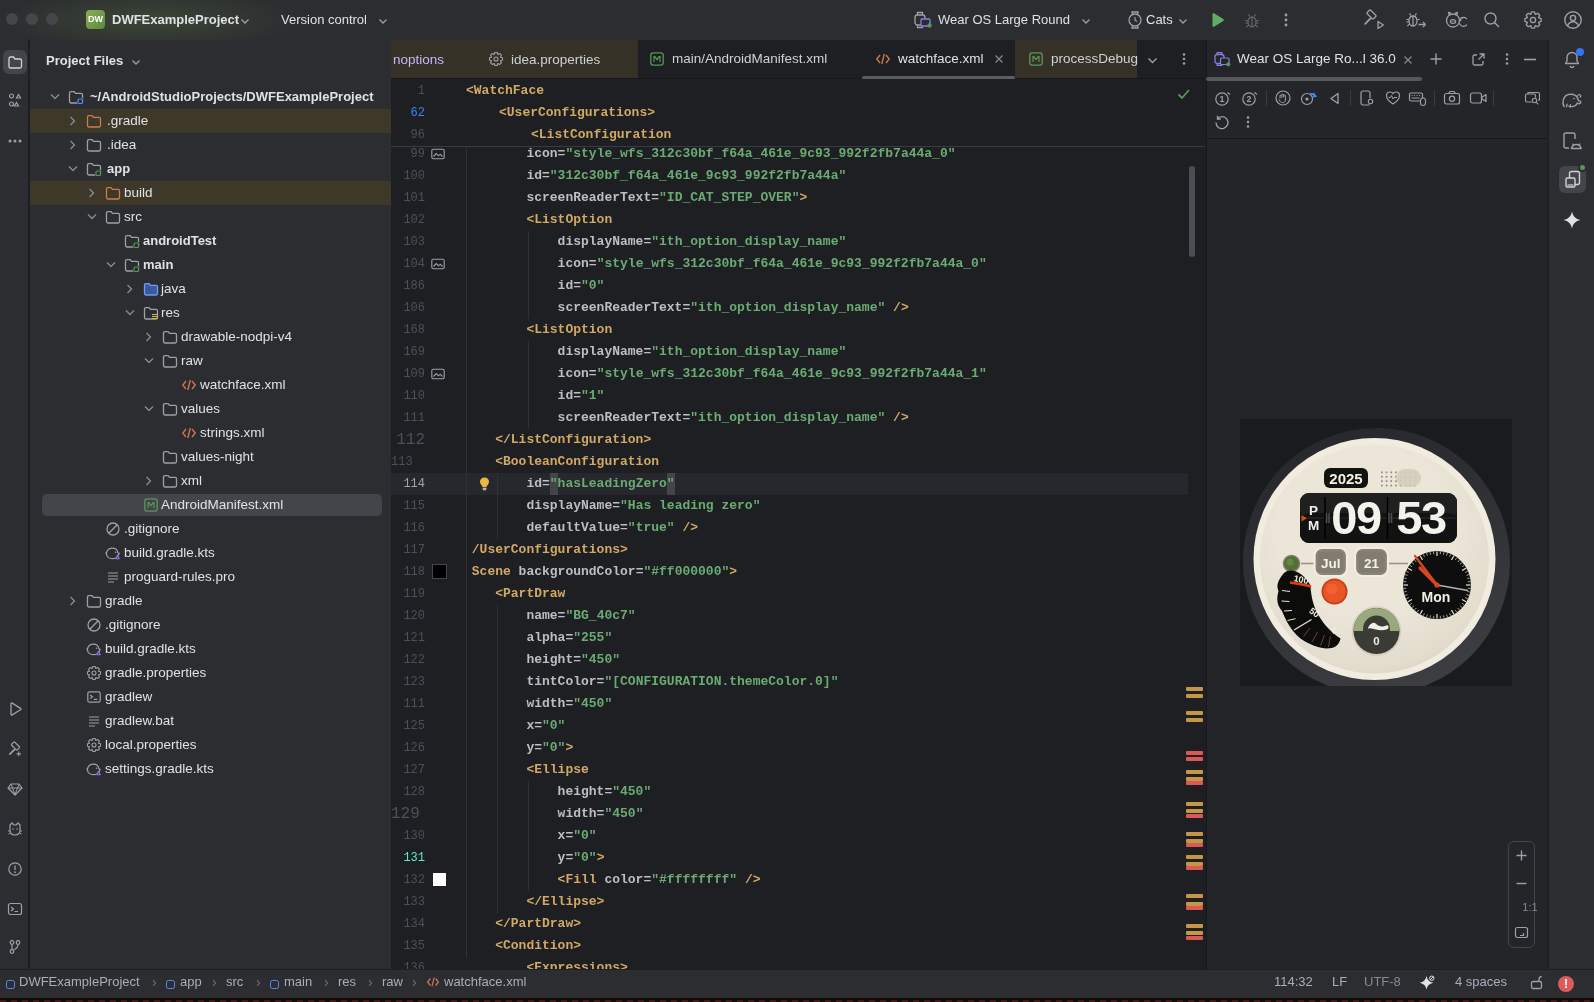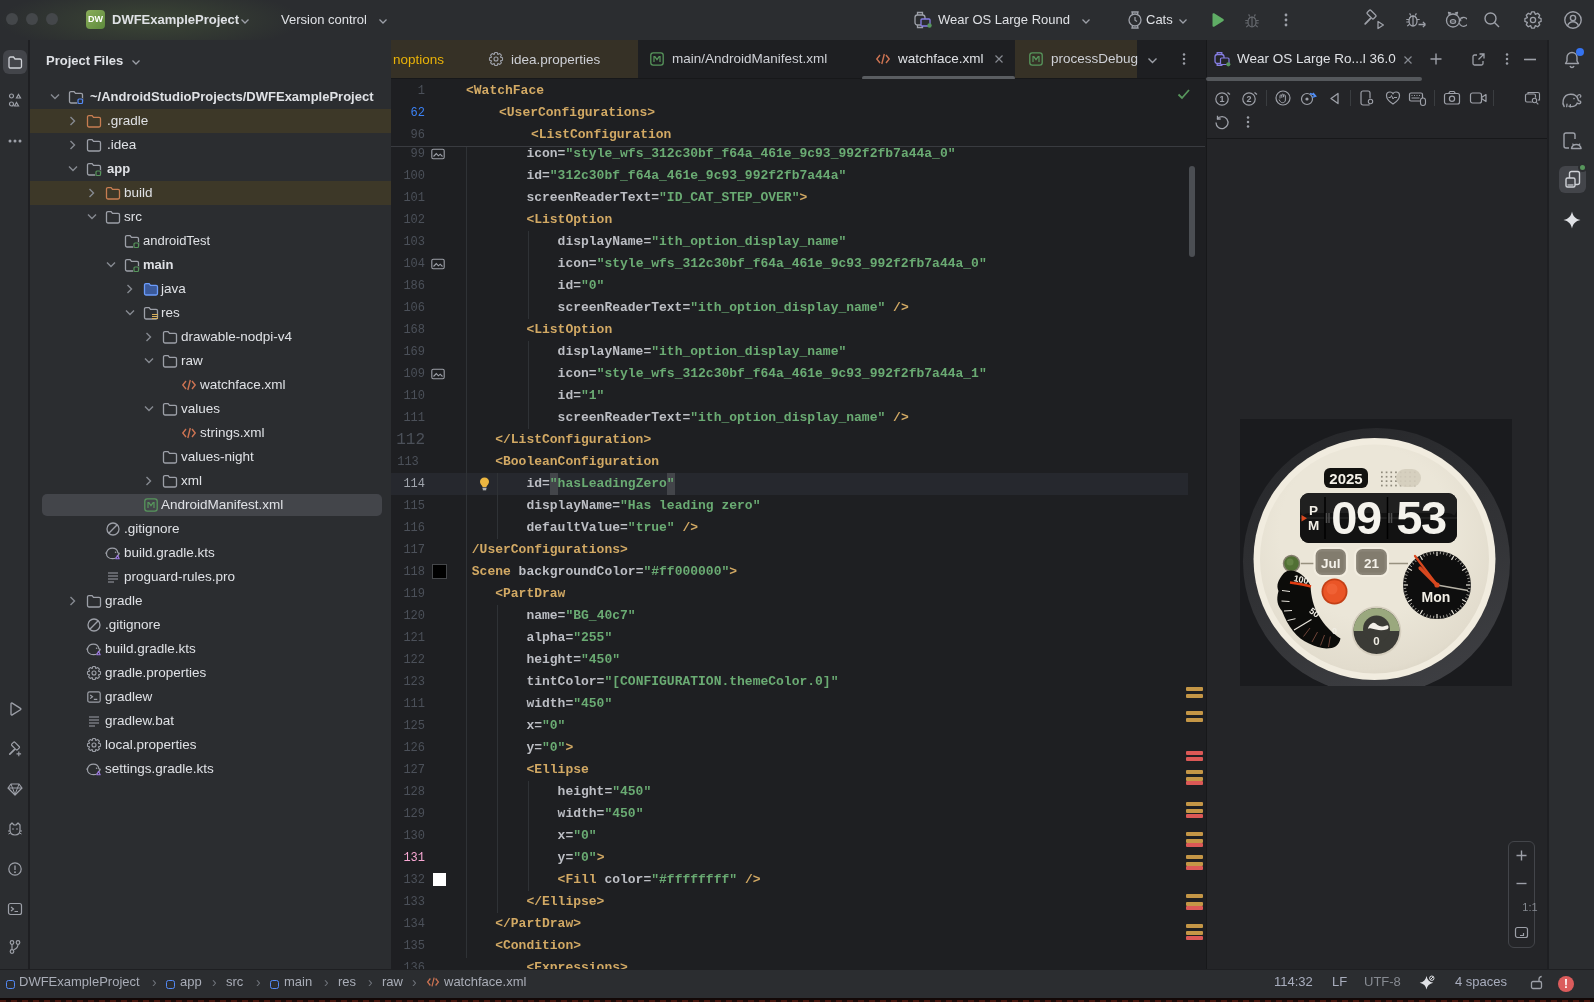--- a/index.html
+++ b/index.html
@@ -196,21 +196,21 @@
     </svg>
 <svg class="abs" style="left:105px;top:209px" width="16" height="16" viewBox="0 0 16 16">
       <path d="M1.5 4c0-.8.6-1.4 1.4-1.4h3.2l1.4 1.8h5.6c.8 0 1.4.6 1.4 1.4v6.8c0 .8-.6 1.4-1.4 1.4H2.9c-.8 0-1.4-.6-1.4-1.4z" fill="none" stroke="#9da0a8" stroke-width="1.3"></path>
     </svg>
 <div class="abs ui" style="left:124px;top:209px;font-size:13.5px;white-space:nowrap">src</div>
 <svg class="abs" style="left:124px;top:233px" width="16" height="16" viewBox="0 0 16 16">
       <path d="M1.5 4c0-.8.6-1.4 1.4-1.4h3.2l1.4 1.8h5.6c.8 0 1.4.6 1.4 1.4v6.8c0 .8-.6 1.4-1.4 1.4H2.9c-.8 0-1.4-.6-1.4-1.4z" fill="none" stroke="#9da0a8" stroke-width="1.3"></path>
       <rect x="9" y="9" width="6" height="6" rx="1" fill="#2b2d30"></rect>
       <rect x="10" y="10" width="4.5" height="4.5" rx="1" fill="none" stroke="#57965c" stroke-width="1.2"></rect>
     </svg>
-<div class="abs ui" style="left:143px;top:233px;font-weight:normal;white-space:nowrap">androidTest</div>
+<div class="abs ui" style="left:143px;top:233px;font-weight:bold;white-space:nowrap">androidTest</div>
 <svg class="abs" style="left:104px;top:258px" width="14" height="14" viewBox="0 0 14 14">
       <path d="M3 4.5l4 4 4-4" stroke="#868a91" stroke-width="1.4" fill="none"></path>
     </svg>
 <svg class="abs" style="left:124px;top:257px" width="16" height="16" viewBox="0 0 16 16">
       <path d="M1.5 4c0-.8.6-1.4 1.4-1.4h3.2l1.4 1.8h5.6c.8 0 1.4.6 1.4 1.4v6.8c0 .8-.6 1.4-1.4 1.4H2.9c-.8 0-1.4-.6-1.4-1.4z" fill="none" stroke="#9da0a8" stroke-width="1.3"></path>
       <rect x="9" y="9" width="6" height="6" rx="1" fill="#2b2d30"></rect>
       <rect x="10" y="10" width="4.5" height="4.5" rx="1" fill="none" stroke="#57965c" stroke-width="1.2"></rect>
     </svg>
 <div class="abs ui" style="left:143px;top:257px;font-weight:bold;white-space:nowrap">main</div>
 <svg class="abs" style="left:123px;top:282px" width="14" height="14" viewBox="0 0 14 14">
@@ -335,21 +335,21 @@
       <circle cx="10.6" cy="7.2" r=".8" fill="#9da0a8"></circle>
       <path d="M1.9 7C1 7 .6 8 .9 8.8" stroke="#9da0a8" stroke-width="1" fill="none"></path>
       <path d="M10.2 14.2h4.6L12.5 9.6z" fill="#2b2d30"></path>
       <path d="M10.8 13.7h3.4l-1.7-3.4z" fill="none" stroke="#9c77e0" stroke-width="1.1" stroke-linejoin="round"></path>
     </svg>
 <div class="abs ui" style="left:105px;top:761px;font-size:13.5px;white-space:nowrap">settings.gradle.kts</div>
 <div class="abs" style="left:391px;top:40px;width:814px;height:929px;background:#1e1f22"></div>
 <div class="abs" style="left:391px;top:40px;width:814px;height:39px;background:#1e1f22"></div>
 <div class="abs" style="left:391px;top:40px;width:247px;height:38px;background:#363126"></div>
 <div class="abs" style="left:1015px;top:40px;width:122px;height:38px;background:#363126"></div>
-<div class="abs ui" style="left:393px;top:52px;color:#eab308;font-size:13.5px">noptions</div>
+<div class="abs ui" style="left:393px;top:52px;color:#c4b5fd;font-size:13.5px">noptions</div>
 <svg class="abs" style="left:488px;top:51px" width="16" height="16" viewBox="0 0 16 16">
       <path d="M12.54 6.16L14.50 6.85L14.50 9.15L12.54 9.84L12.51 9.91L13.41 11.79L11.79 13.41L9.91 12.51L9.84 12.54L9.15 14.50L6.85 14.50L6.16 12.54L6.09 12.51L4.21 13.41L2.59 11.79L3.49 9.91L3.46 9.84L1.50 9.15L1.50 6.85L3.46 6.16L3.49 6.09L2.59 4.21L4.21 2.59L6.09 3.49L6.16 3.46L6.85 1.50L9.15 1.50L9.84 3.46L9.91 3.49L11.79 2.59L13.41 4.21L12.51 6.09Z" fill="none" stroke="#9da0a8" stroke-width="1.1" stroke-linejoin="round"></path>
       <circle cx="8" cy="8" r="2" fill="none" stroke="#9da0a8" stroke-width="1.1"></circle>
     </svg>
 <div class="abs ui" style="left:511px;top:52px;color:#ced0d6;font-size:13.5px">idea.properties</div>
 <svg class="abs" style="left:649px;top:51px" width="16" height="16" viewBox="0 0 16 16">
       <rect x="1.8" y="1.8" width="12.4" height="12.4" rx="2.4" fill="none" stroke="#57965c" stroke-width="1.3"></rect>
       <path d="M5 11V5.6h.9L8 8.6l2.1-3h.9V11" stroke="#57965c" stroke-width="1.2" fill="none"></path>
     </svg>
 <div class="abs ui" style="left:672px;top:51px;color:#ced0d6;font-size:13.5px">main/AndroidManifest.xml</div>
@@ -418,21 +418,21 @@
 <div class="abs mono" style="left:391px;top:341px;width:34px;text-align:right;font-size:12px;font-weight:normal;color:#4b5059">169</div>
 <div class="abs mono" style="left:557.6px;top:341px;color:#bcbec4"><span style="color:#bcbec4">displayName</span><span style="color:#bcbec4">=</span><span style="color:#6aab73">"ith_option_display_name"</span></div>
 <div class="abs mono" style="left:391px;top:363px;width:34px;text-align:right;font-size:12px;font-weight:normal;color:#4b5059">109</div>
 <div class="abs mono" style="left:557.6px;top:363px;color:#bcbec4"><span style="color:#bcbec4">icon</span><span style="color:#bcbec4">=</span><span style="color:#6aab73">"style_wfs_312c30bf_f64a_461e_9c93_992f2fb7a44a_1"</span></div>
 <div class="abs mono" style="left:391px;top:385px;width:34px;text-align:right;font-size:12px;font-weight:normal;color:#4b5059">110</div>
 <div class="abs mono" style="left:557.6px;top:385px;color:#bcbec4"><span style="color:#bcbec4">id</span><span style="color:#bcbec4">=</span><span style="color:#6aab73">"1"</span></div>
 <div class="abs mono" style="left:391px;top:407px;width:34px;text-align:right;font-size:12px;font-weight:normal;color:#4b5059">111</div>
 <div class="abs mono" style="left:557.6px;top:407px;color:#bcbec4"><span style="color:#bcbec4">screenReaderText</span><span style="color:#bcbec4">=</span><span style="color:#6aab73">"ith_option_display_name"</span> <span style="color:#d2a964">/&gt;</span></div>
 <div class="abs mono" style="left:391px;top:429px;width:34px;text-align:right;font-size:16px;font-weight:normal;color:#4b5059">112</div>
 <div class="abs mono" style="left:495.2px;top:429px;color:#bcbec4"><span style="color:#d2a964">&lt;/ListConfiguration&gt;</span></div>
-<div class="abs mono" style="left:391px;top:451px;width:34px;text-align:center;font-size:12px;font-weight:normal;color:#4b5059">113</div>
+<div class="abs mono" style="left:391px;top:451px;width:34px;text-align:left;font-size:12px;font-weight:normal;color:#4b5059">113</div>
 <div class="abs mono" style="left:495.2px;top:451px;color:#bcbec4"><span style="color:#d2a964">&lt;BooleanConfiguration</span></div>
 <div class="abs mono" style="left:391px;top:473px;width:34px;text-align:right;font-size:12px;font-weight:normal;color:#a1a6ae">114</div>
 <div class="abs mono" style="left:526.4px;top:473px;color:#bcbec4"><span style="color:#bcbec4">id</span><span style="color:#bcbec4">=</span><span style="color:#6aab73">"hasLeadingZero"</span></div>
 <div class="abs mono" style="left:391px;top:495px;width:34px;text-align:right;font-size:12px;font-weight:normal;color:#4b5059">115</div>
 <div class="abs mono" style="left:526.4px;top:495px;color:#bcbec4"><span style="color:#bcbec4">displayName</span><span style="color:#bcbec4">=</span><span style="color:#6aab73">"Has leading zero"</span></div>
 <div class="abs mono" style="left:391px;top:517px;width:34px;text-align:right;font-size:12px;font-weight:normal;color:#4b5059">116</div>
 <div class="abs mono" style="left:526.4px;top:517px;color:#bcbec4"><span style="color:#bcbec4">defaultValue</span><span style="color:#bcbec4">=</span><span style="color:#6aab73">"true"</span> <span style="color:#d2a964">/&gt;</span></div>
 <div class="abs mono" style="left:391px;top:539px;width:34px;text-align:right;font-size:12px;font-weight:normal;color:#4b5059">117</div>
 <div class="abs mono" style="left:471.8px;top:539px;color:#bcbec4"><span style="color:#d2a964">/UserConfigurations&gt;</span></div>
 <div class="abs mono" style="left:391px;top:561px;width:34px;text-align:right;font-size:12px;font-weight:normal;color:#4b5059">118</div>
@@ -450,25 +450,25 @@
 <div class="abs mono" style="left:391px;top:693px;width:34px;text-align:right;font-size:12px;font-weight:normal;color:#4b5059">111</div>
 <div class="abs mono" style="left:526.4px;top:693px;color:#bcbec4"><span style="color:#bcbec4">width</span><span style="color:#bcbec4">=</span><span style="color:#6aab73">"450"</span></div>
 <div class="abs mono" style="left:391px;top:715px;width:34px;text-align:right;font-size:12px;font-weight:normal;color:#4b5059">125</div>
 <div class="abs mono" style="left:526.4px;top:715px;color:#bcbec4"><span style="color:#bcbec4">x</span><span style="color:#bcbec4">=</span><span style="color:#6aab73">"0"</span></div>
 <div class="abs mono" style="left:391px;top:737px;width:34px;text-align:right;font-size:12px;font-weight:normal;color:#4b5059">126</div>
 <div class="abs mono" style="left:526.4px;top:737px;color:#bcbec4"><span style="color:#bcbec4">y</span><span style="color:#bcbec4">=</span><span style="color:#6aab73">"0"</span><span style="color:#d2a964">&gt;</span></div>
 <div class="abs mono" style="left:391px;top:759px;width:34px;text-align:right;font-size:12px;font-weight:normal;color:#4b5059">127</div>
 <div class="abs mono" style="left:526.4px;top:759px;color:#bcbec4"><span style="color:#d2a964">&lt;Ellipse</span></div>
 <div class="abs mono" style="left:391px;top:781px;width:34px;text-align:right;font-size:12px;font-weight:normal;color:#4b5059">128</div>
 <div class="abs mono" style="left:557.6px;top:781px;color:#bcbec4"><span style="color:#bcbec4">height</span><span style="color:#bcbec4">=</span><span style="color:#6aab73">"450"</span></div>
-<div class="abs mono" style="left:391px;top:803px;width:34px;text-align:right;font-size:12px;font-weight:normal;color:#4b5059">129</div>
+<div class="abs mono" style="left:391px;top:803px;width:34px;font-size:16px;font-weight:normal;color:#4b5059">129</div>
 <div class="abs mono" style="left:557.6px;top:803px;color:#bcbec4"><span style="color:#bcbec4">width</span><span style="color:#bcbec4">=</span><span style="color:#6aab73">"450"</span></div>
 <div class="abs mono" style="left:391px;top:825px;width:34px;text-align:right;font-size:12px;font-weight:normal;color:#4b5059">130</div>
 <div class="abs mono" style="left:557.6px;top:825px;color:#bcbec4"><span style="color:#bcbec4">x</span><span style="color:#bcbec4">=</span><span style="color:#6aab73">"0"</span></div>
-<div class="abs mono" style="left:391px;top:847px;width:34px;text-align:right;font-size:12px;font-weight:normal;color:#f9a8d4">131</div>
+<div class="abs mono" style="left:391px;top:847px;width:34px;text-align:right;font-size:12px;font-weight:normal;color:#5eead4">131</div>
 <div class="abs mono" style="left:557.6px;top:847px;color:#bcbec4"><span style="color:#bcbec4">y</span><span style="color:#bcbec4">=</span><span style="color:#6aab73">"0"</span><span style="color:#d2a964">&gt;</span></div>
 <div class="abs mono" style="left:391px;top:869px;width:34px;text-align:right;font-size:12px;font-weight:normal;color:#4b5059">132</div>
 <div class="abs mono" style="left:557.6px;top:869px;color:#bcbec4"><span style="color:#d2a964">&lt;Fill </span><span style="color:#bcbec4">color</span><span style="color:#bcbec4">=</span><span style="color:#6aab73">"#ffffffff"</span> <span style="color:#d2a964">/&gt;</span></div>
 <div class="abs mono" style="left:391px;top:891px;width:34px;text-align:right;font-size:12px;font-weight:normal;color:#4b5059">133</div>
 <div class="abs mono" style="left:526.4px;top:891px;color:#bcbec4"><span style="color:#d2a964">&lt;/Ellipse&gt;</span></div>
 <div class="abs mono" style="left:391px;top:913px;width:34px;text-align:right;font-size:12px;font-weight:normal;color:#4b5059">134</div>
 <div class="abs mono" style="left:495.2px;top:913px;color:#bcbec4"><span style="color:#d2a964">&lt;/PartDraw&gt;</span></div>
 <div class="abs mono" style="left:391px;top:935px;width:34px;text-align:right;font-size:12px;font-weight:normal;color:#4b5059">135</div>
 <div class="abs mono" style="left:495.2px;top:935px;color:#bcbec4"><span style="color:#d2a964">&lt;Condition&gt;</span></div>
 <div class="abs mono" style="left:391px;top:957px;width:34px;text-align:right;font-size:12px;font-weight:normal;color:#4b5059">136</div>

